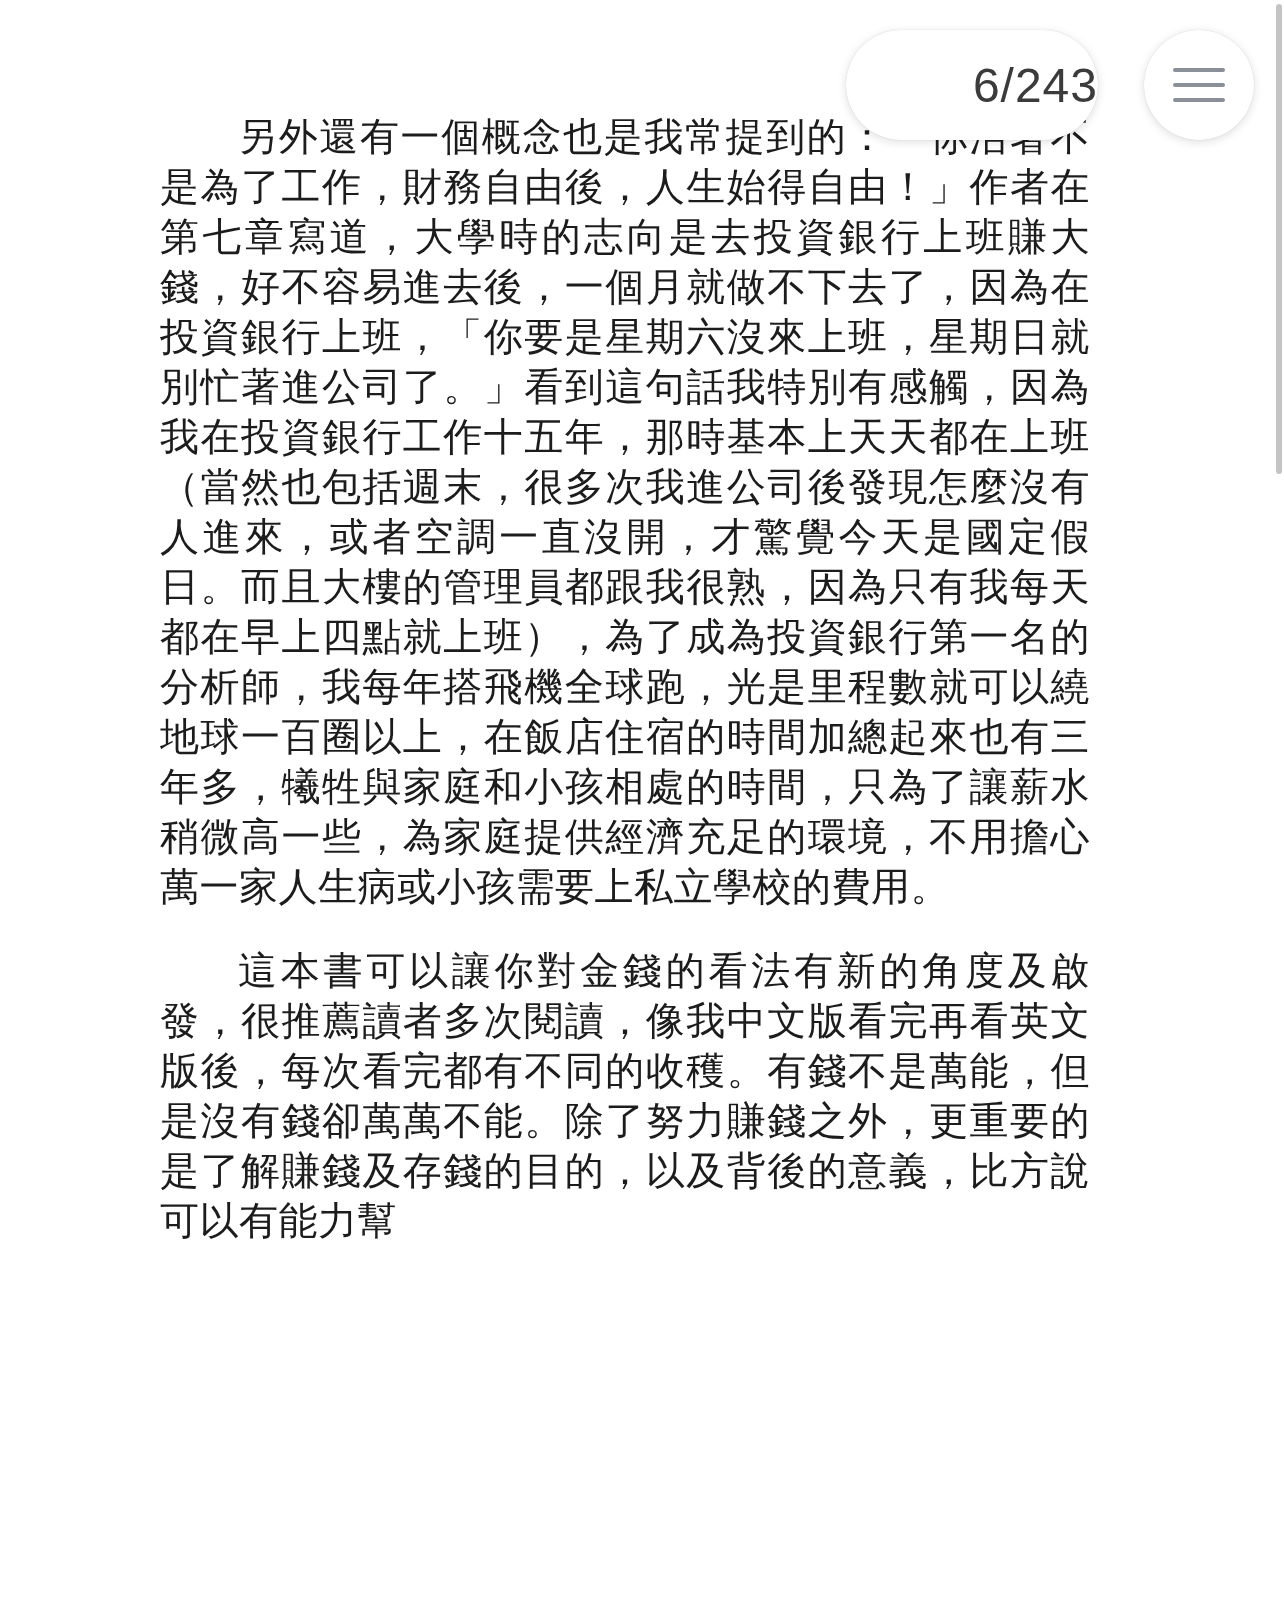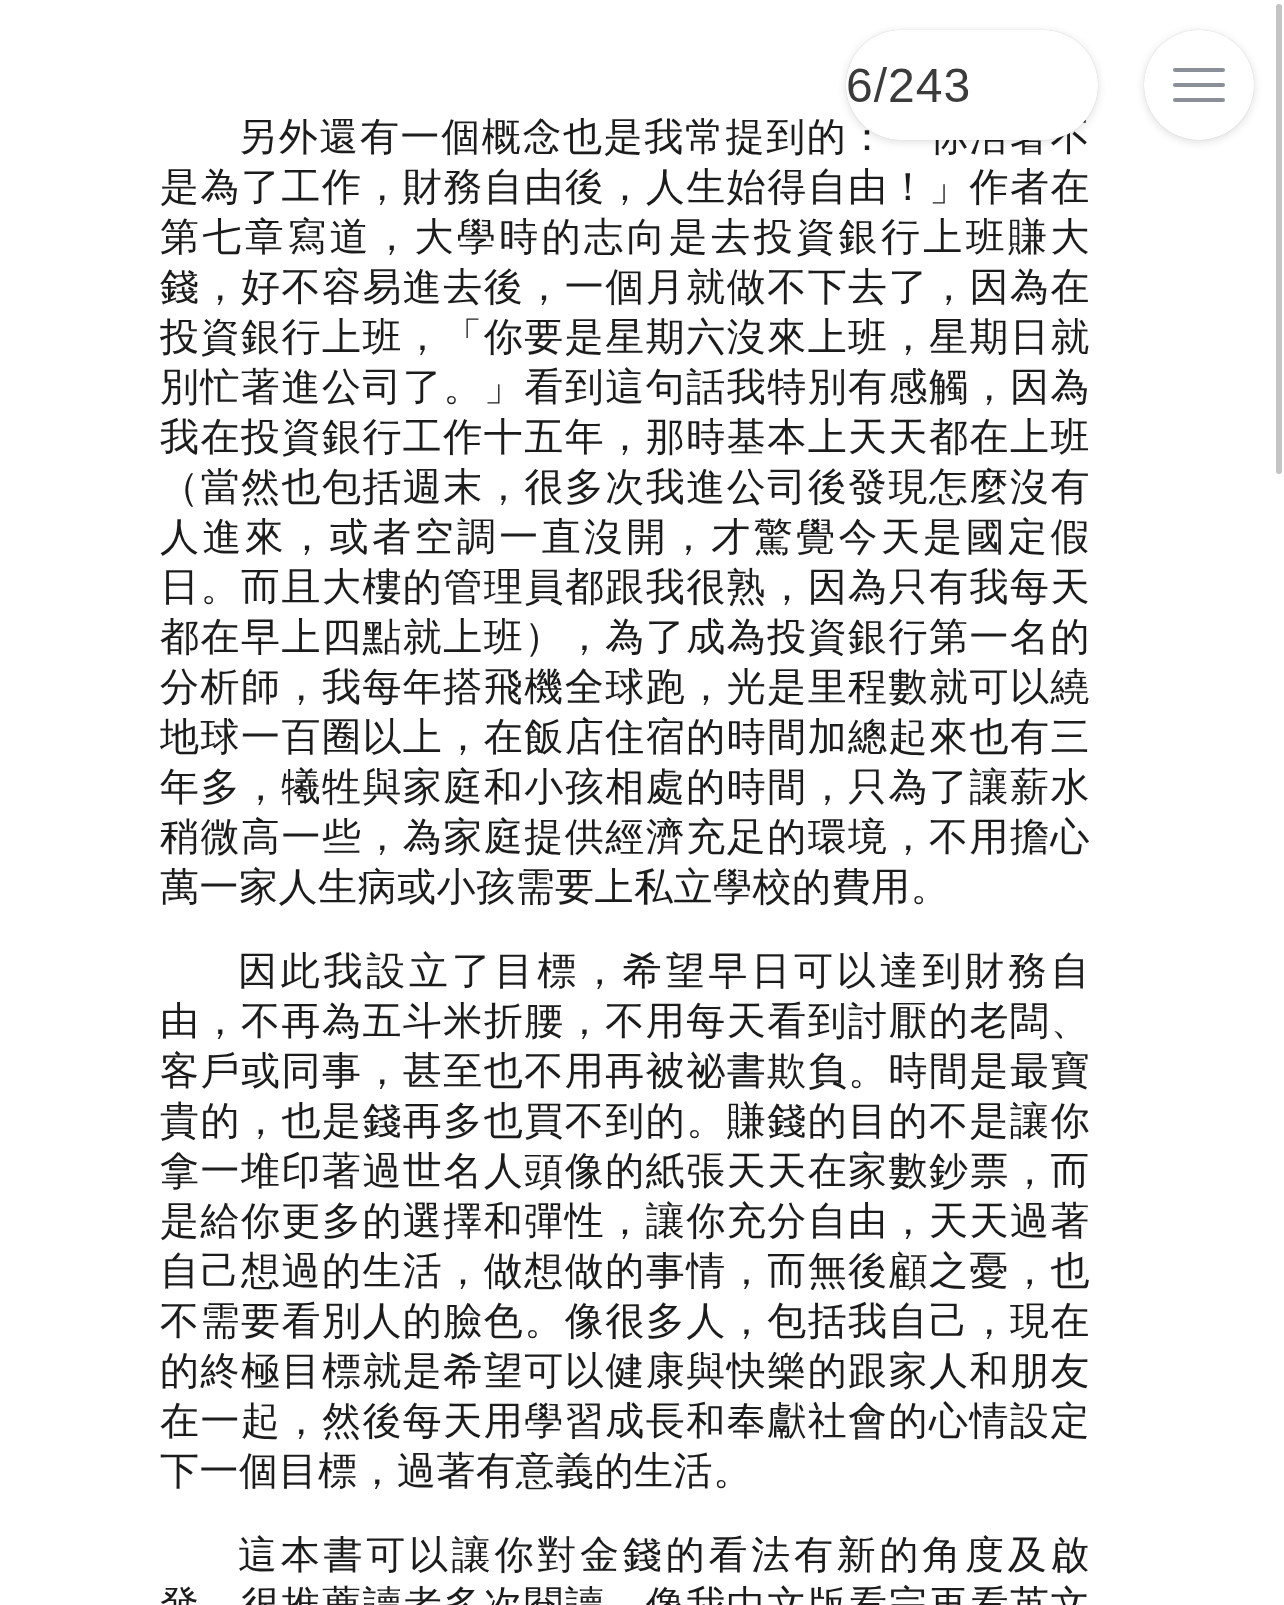--- a/index.html
+++ b/index.html
@@ -50,21 +50,21 @@
     position: absolute;
     right: 186px;
     top: 30px;
     width: 252px;
     height: 110px;
     background: #ffffff;
     border-radius: 55px;
     box-shadow: 0 2px 10px rgba(0,0,0,0.13), 0 0 1px rgba(0,0,0,0.18);
     display: flex;
     align-items: center;
-    justify-content: flex-start;
+    justify-content: flex-end;
   }
   #page-indicator .label {
     font-size: 48px;
     color: #3b3b3b;
     font-family: "Liberation Sans", sans-serif;
     letter-spacing: 1px;
   }
 
   
   #menu-button {
@@ -114,21 +114,20 @@
     border-radius: 3px;
   }
 </style>
 </head>
 <body>
 
 <div id="reader-page">
 
   <div id="page-content">
     <p class="paragraph">另外還有一個概念也是我常提到的：「你活著不是為了工作，財務自由後，人生始得自由！」作者在第七章寫道，大學時的志向是去投資銀行上班賺大錢，好不容易進去後，一個月就做不下去了，因為在投資銀行上班，「你要是星期六沒來上班，星期日就別忙著進公司了。」看到這句話我特別有感觸，因為我在投資銀行工作十五年，那時基本上天天都在上班（當然也包括週末，很多次我進公司後發現怎麼沒有人進來，或者空調一直沒開，才驚覺今天是國定假日。而且大樓的管理員都跟我很熟，因為只有我每天都在早上四點就上班），為了成為投資銀行第一名的分析師，我每年搭飛機全球跑，光是里程數就可以繞地球一百圈以上，在飯店住宿的時間加總起來也有三年多，犧牲與家庭和小孩相處的時間，只為了讓薪水稍微高一些，為家庭提供經濟充足的環境，不用擔心萬一家人生病或小孩需要上私立學校的費用。</p>
-    <p class="paragraph">因此我設立了目標，希望早日可以達到財務自由，不再為五斗米折腰，不用每天看到討厭的老闆、客戶或同事，甚至也不用再被祕書欺負。時間是最寶貴的，也是錢再多也買不到的。賺錢的目的不是讓你拿一堆印著過世名人頭像的紙張天天在家數鈔票，而是給你更多的選擇和彈性，讓你充分自由，天天過著自己想過的生活，做想做的事情，而無後顧之憂，也不需要看別人的臉色。像很多人，包括我自己，現在的終極目標就是希望可以健康與快樂的跟家人和朋友在一起，然後每天用學習成長和奉獻社會的心情設定下一個目標，過著有意義的生活。</p>
     <p class="paragraph">這本書可以讓你對金錢的看法有新的角度及啟發，很推薦讀者多次閱讀，像我中文版看完再看英文版後，每次看完都有不同的收穫。有錢不是萬能，但是沒有錢卻萬萬不能。除了努力賺錢之外，更重要的是了解賺錢及存錢的目的，以及背後的意義，比方說可以有能力幫</p>
   </div>
 
   <div id="page-indicator">
     <span class="label">6/243</span>
   </div>
 
   <div id="menu-button">
     <span class="bars">
       <i></i>

